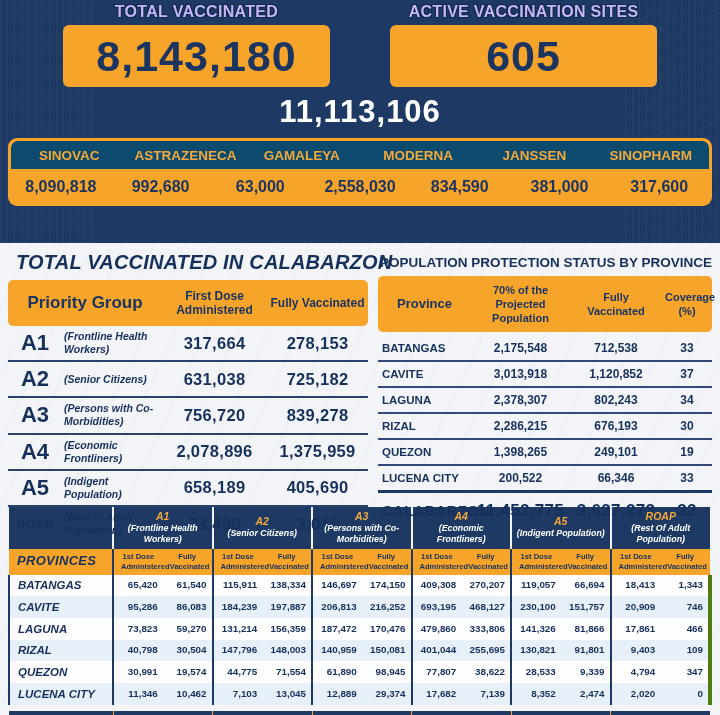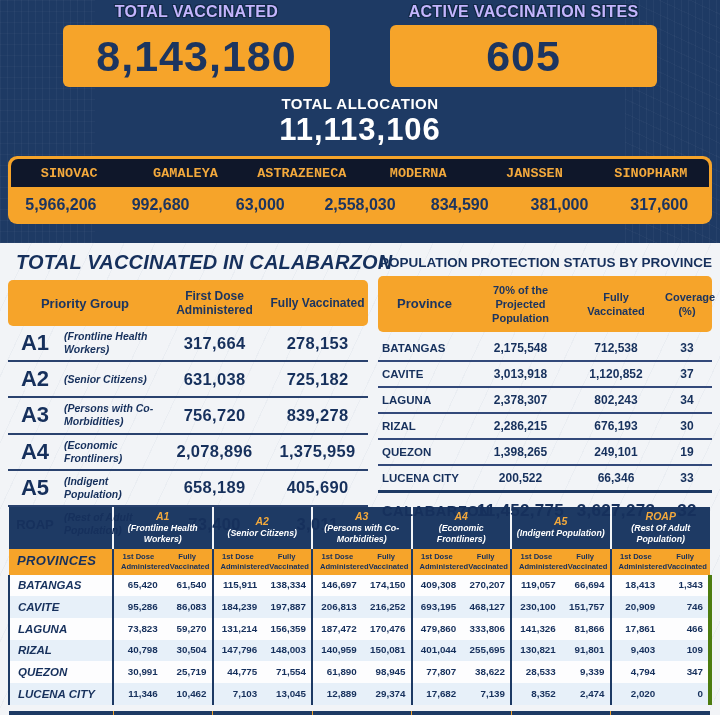--- a/index.html
+++ b/index.html
@@ -31,40 +31,40 @@
     margin-top:4px; height:62px; background:#f6a42a; border-radius:6px;
     display:flex; align-items:center; justify-content:center;
     font-size:43px; font-weight:bold; color:#1c3560; letter-spacing:1px;
   }
   .alloc { text-align:center; margin-top:8px; position:relative; }
   .alloc-label { font-size:15px; font-weight:bold; color:#fff; letter-spacing:.5px; }
   .alloc-value { font-size:31px; font-weight:bold; color:#fff; letter-spacing:1px; line-height:1.1; margin-top:1px; }
 
   
   .brand-bar { margin:9px 8px 0; background:#f6a42a; border-radius:9px; padding:3px 3px 0; position:relative; }
-  .brand-names { display:flex; background:#0f172a; border-radius:7px 7px 0 0;font-family:Liberation Mono, monospace; }
+  .brand-names { display:flex; background:#0c4a6e; border-radius:7px 7px 0 0; }
   .bname { flex:1; text-align:center; color:#f3a93c; font-weight:bold; font-size:13.5px; padding:7px 1px 6px; white-space:nowrap; }
   .brand-values { display:flex; }
   .bval { flex:1; text-align:center; color:#1c3560; font-weight:bold; font-size:16px; padding:9px 1px 10px; white-space:nowrap; }
 
   
   .lower { position:absolute; top:243px; left:0; width:720px; height:472px;
     background:#f2f4f7;
     background-image:repeating-linear-gradient(115deg, rgba(165,180,200,.10) 0 1px, transparent 1px 28px);
   }
   .middle { display:flex; padding:5px 8px 0; height:260px; }
   .left-panel { width:364px; padding-right:4px; }
   .right-panel { flex:1; padding-left:6px; }
   .panel-title-left { font-size:20px; font-weight:bold; font-style:italic; color:#16305c; margin:3px 0 6px 8px; letter-spacing:.2px; white-space:nowrap; }
   .panel-title-right { font-size:13.5px; font-weight:bold; color:#16305c; margin:7px 0 6px 2px; white-space:nowrap; }
 
   
   .prio-table { width:100%; border-collapse:collapse; table-layout:fixed; }
   .prio-table thead th { background:#f6a42a; color:#1c3560; padding:9px 2px; }
-  .prio-table thead th:first-child { border-radius:5px 0 0 5px; font-size:13px; }
+  .prio-table thead th:first-child { border-radius:5px 0 0 5px; font-size:17px; }
   .prio-table thead th:nth-child(2) { font-size:12px; }
   .prio-table thead th:last-child  { border-radius:0 5px 5px 0; font-size:12px; }
   .prio-table tbody td { border-bottom:2px solid #2a426e; padding:4px 2px; }
   .prio-table tbody td:nth-child(1) { font-weight:bold; font-size:22px; text-align:center; }
   .prio-table tbody td:nth-child(2) { font-style:italic; font-weight:bold; font-size:10.5px; line-height:1.25; padding-right:8px; }
   .prio-table tbody td:nth-child(3),
   .prio-table tbody td:nth-child(4) { font-weight:bold; font-size:16.5px; text-align:center; letter-spacing:.3px; }
   .prio-table tbody tr:last-child td { border-bottom:none; }
   .prio-table tbody tr:last-child td:first-child { font-size:13px; }
 
@@ -112,35 +112,34 @@
     <div class="stat-label">TOTAL VACCINATED</div>
     <div class="stat-box">8,143,180</div>
   </div>
   <div class="stat">
     <div class="stat-label">ACTIVE VACCINATION SITES</div>
     <div class="stat-box">605</div>
   </div>
 </div>
 
 <div class="alloc">
-  <div class="alloc-label">TOTAL ALLOCATION</div>
   <div class="alloc-value">11,113,106</div>
 </div>
 
 <div class="brand-bar">
   <div class="brand-names">
     <div class="bname">SINOVAC</div>
+    <div class="bname">ASTRAZENECA</div>
     <div class="bname">GAMALEYA</div>
-    <div class="bname">ASTRAZENECA</div>
     <div class="bname">MODERNA</div>
     <div class="bname">JANSSEN</div>
     <div class="bname">SINOPHARM</div>
   </div>
   <div class="brand-values">
-    <div class="bval">5,966,206</div>
+    <div class="bval">8,090,818</div>
     <div class="bval">992,680</div>
     <div class="bval">63,000</div>
     <div class="bval">2,558,030</div>
     <div class="bval">834,590</div>
     <div class="bval">381,000</div>
     <div class="bval">317,600</div>
   </div>
 </div>
 
 <div class="lower">
@@ -388,21 +387,21 @@
             <td>401,044</td>
             <td>255,695</td>
             <td>130,821</td>
             <td>91,801</td>
             <td>9,403</td>
             <td>109</td>
           </tr>
           <tr>
             <td>QUEZON</td>
             <td>30,991</td>
-            <td>25,719</td>
+            <td>19,574</td>
             <td>44,775</td>
             <td>71,554</td>
             <td>61,890</td>
             <td>98,945</td>
             <td>77,807</td>
             <td>38,622</td>
             <td>28,533</td>
             <td>9,339</td>
             <td>4,794</td>
             <td>347</td>

